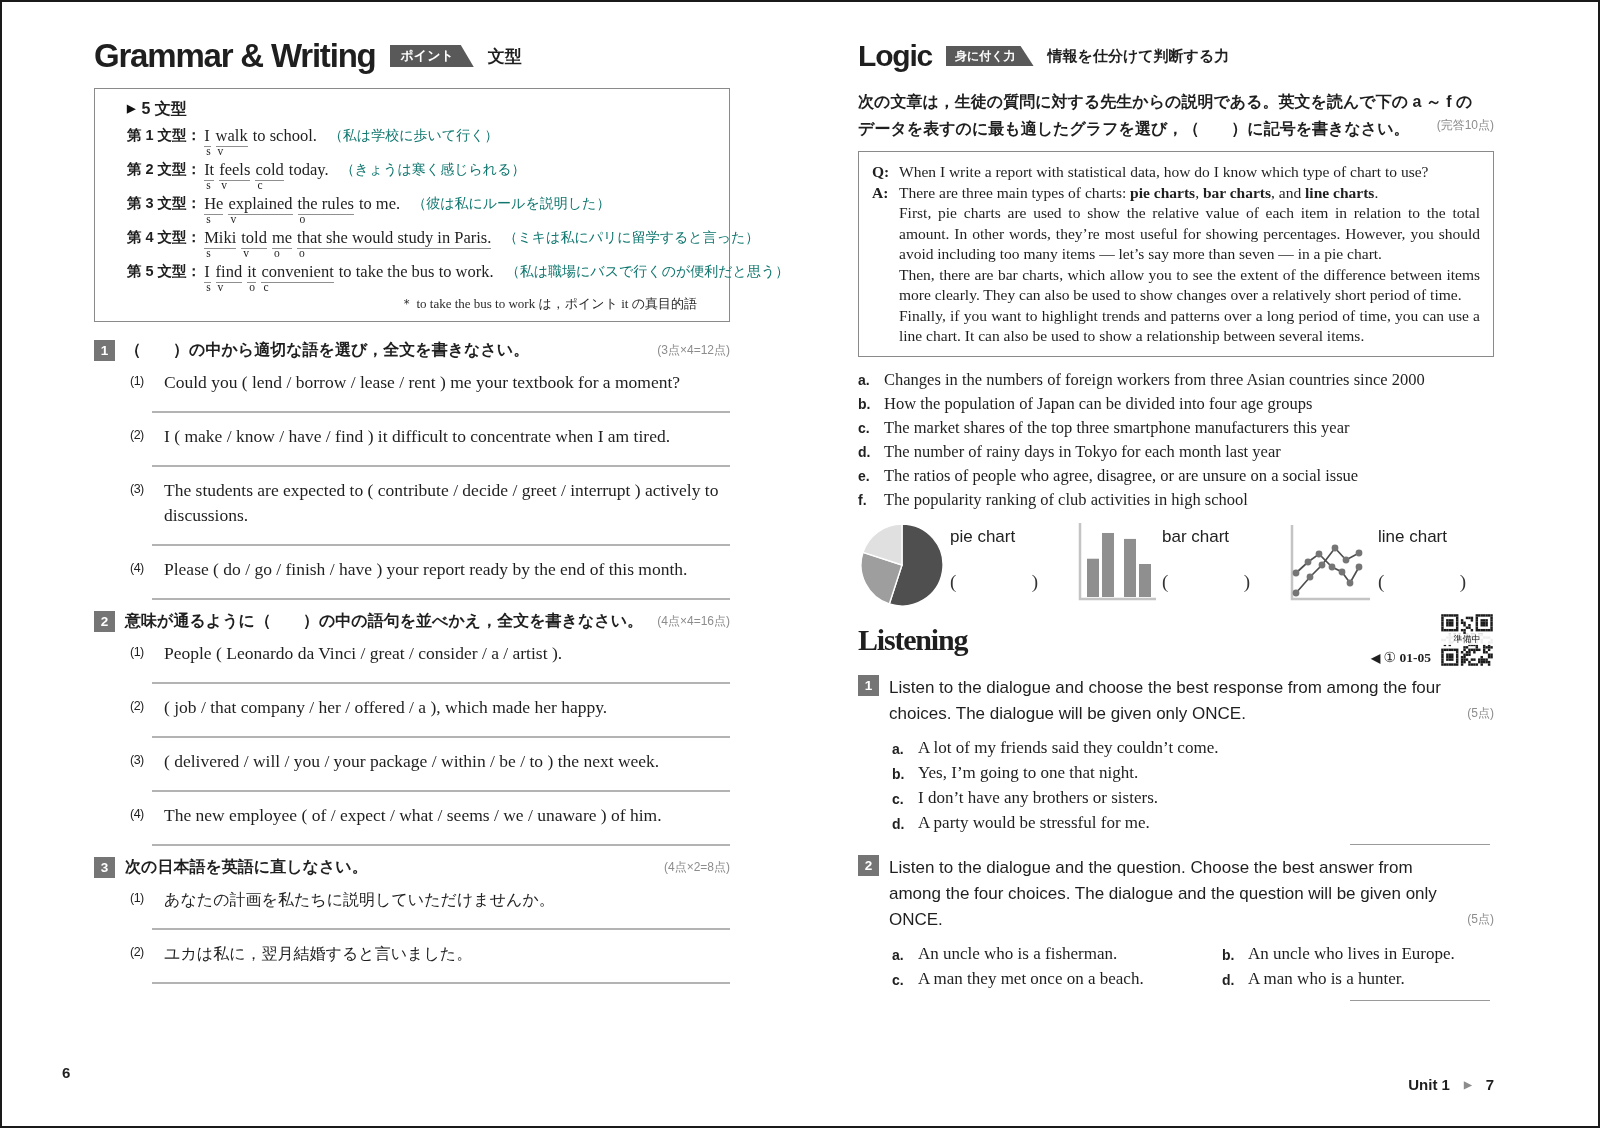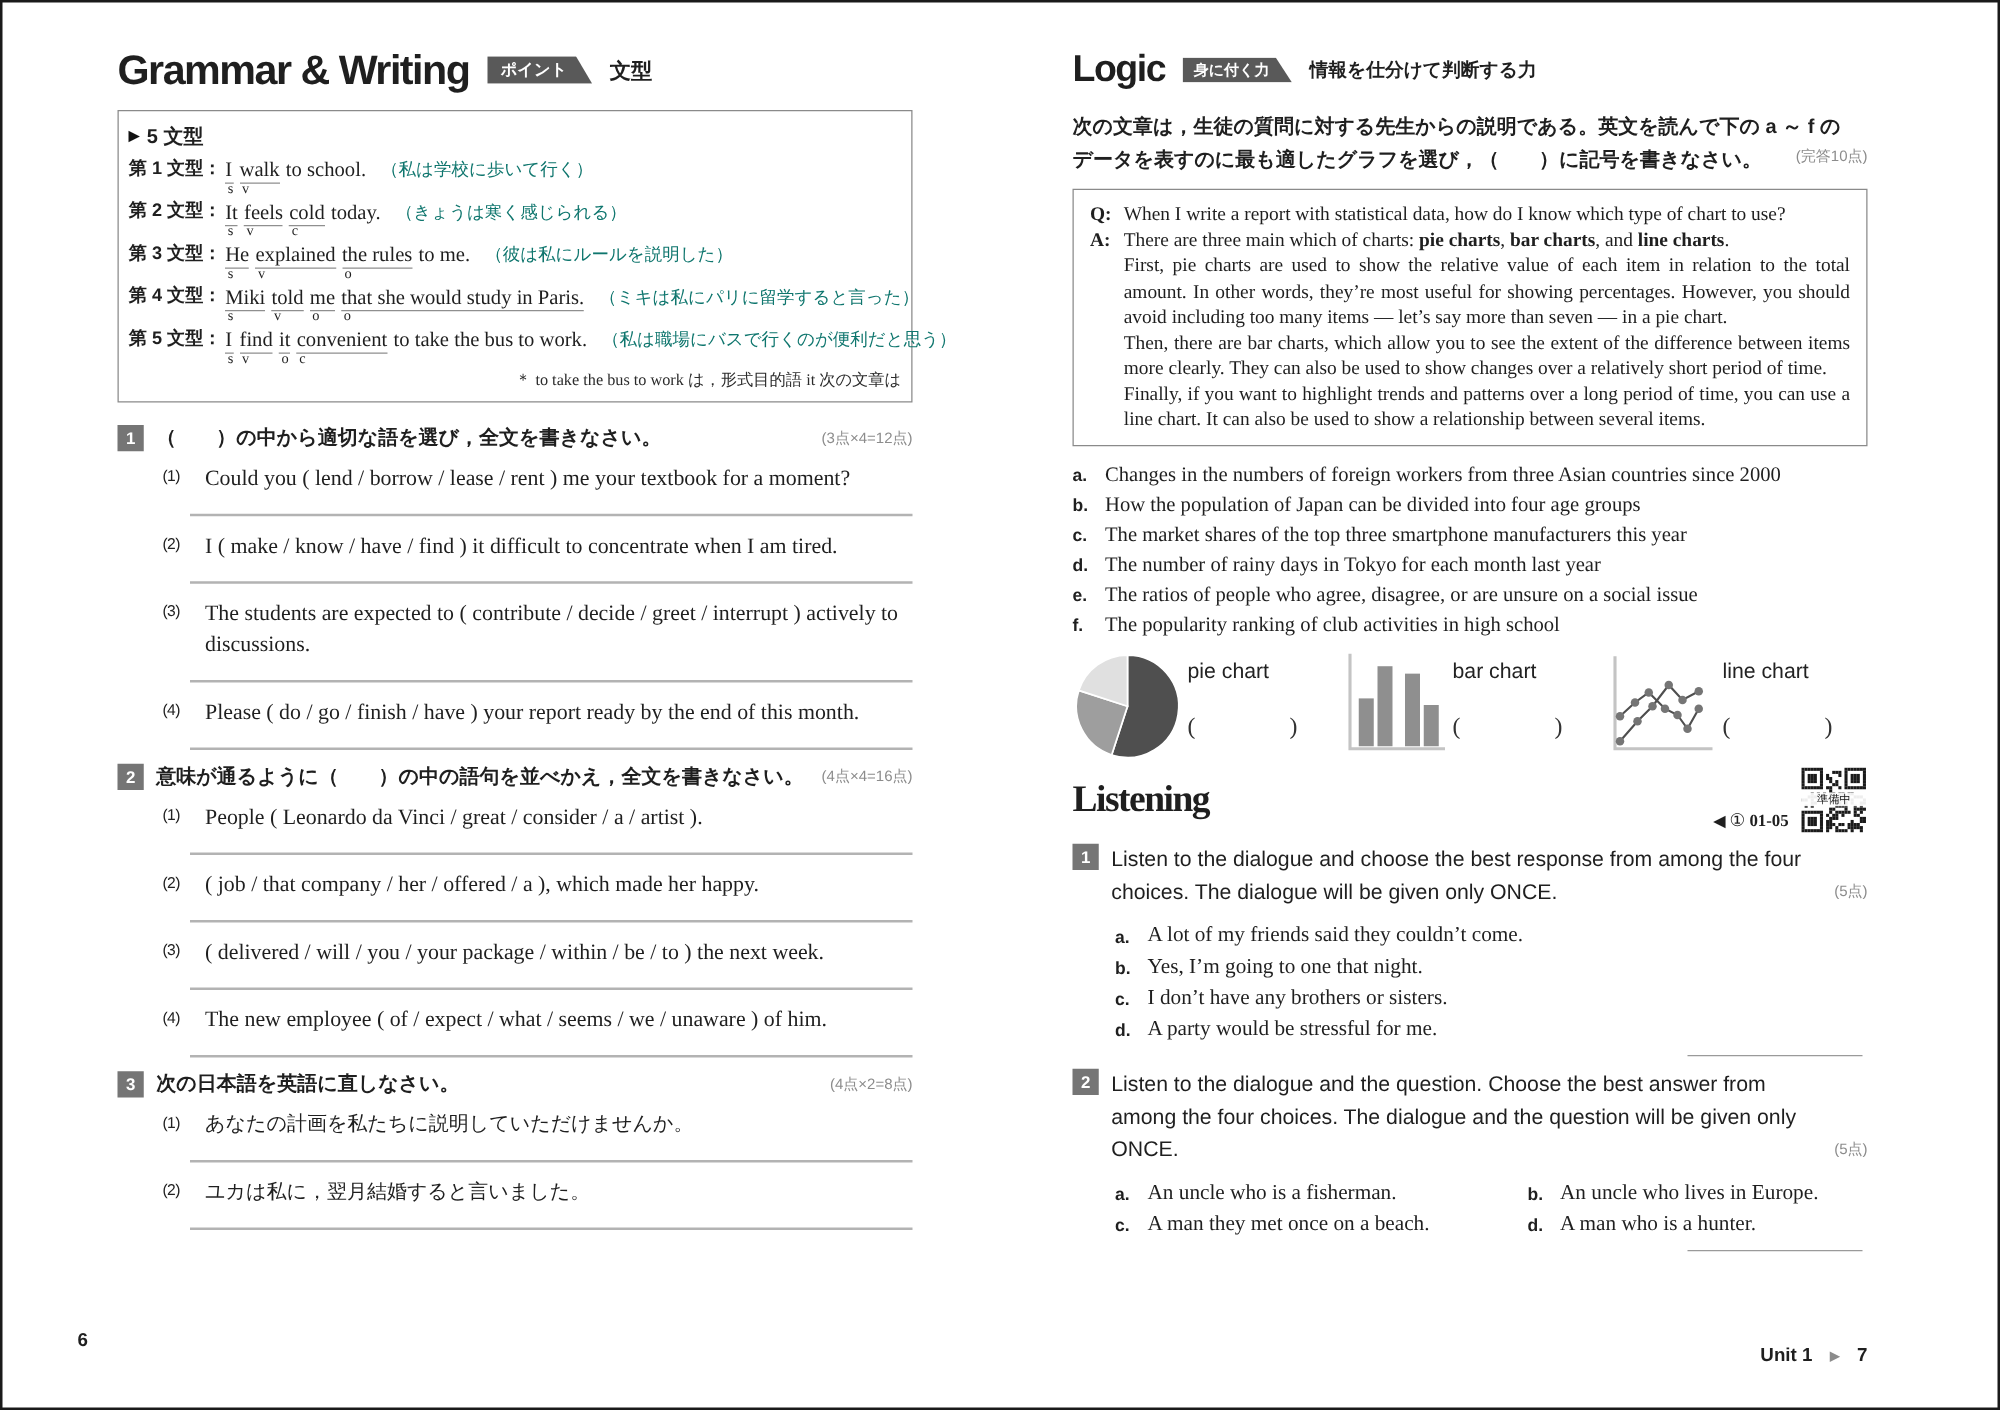--- a/index.html
+++ b/index.html
@@ -13,21 +13,21 @@
   .hrow{display:flex;align-items:center;gap:14px;margin-bottom:12px;}
   .h1{font-size:33px;font-weight:700;letter-spacing:-1.2px;margin:0;line-height:40px;}
   .h1.mid{font-size:30px;}
   .flag{background:#595959;color:#fff;font-weight:700;font-size:13px;line-height:14px;
         padding:4px 20px 4px 11px;clip-path:polygon(0 0,calc(100% - 13px) 0,100% 100%,0 100%);}
   .flag.small{font-size:12px;padding:3px 18px 3px 9px;}
   .topic{font-size:17px;font-weight:700;}
   .skill{font-size:15px;font-weight:700;}
 
   
-  .pbox{border:1.2px solid #8a8a8a;padding:10px 8px 8px;margin-bottom:18px;}
+  .pbox{border:1.2px solid #8a8a8a;padding:10px 32px 8px;margin-bottom:18px;}
   .pbox-title{font-weight:700;font-size:16px;margin-bottom:5px;}
   .tri{font-size:11px;margin-right:6px;vertical-align:2px;color:#111;}
   .p-row{margin:2px 0 3px;white-space:nowrap;}
   .p-label{font-weight:700;font-size:14.5px;margin-right:3px;display:inline-block;vertical-align:top;line-height:21px;}
   .p-seg{display:inline-block;vertical-align:top;margin-right:5px;font-family:"Liberation Serif",serif;font-size:16.5px;}
   .p-seg .w{display:block;line-height:21px;}
   .p-seg.marked .w{border-bottom:1px solid #8f8f8f;}
   .p-seg .mk{display:block;font-family:"Liberation Serif",serif;font-size:11.5px;line-height:9px;height:9px;padding-left:2px;}
   .p-ja{display:inline-block;vertical-align:top;margin-left:7px;font-size:14px;color:#0f766e;line-height:21px;}
   .pnote{text-align:right;font-size:13px;color:#2b2b2b;margin-top:1px;font-family:"Liberation Serif",serif;}
@@ -109,21 +109,21 @@
       <div class="pbox-title">
         <span class="tri">▶</span><span>5 文型</span>
       </div>
       <div id="pattern-rows">
           <div class="p-row"><span class="p-label">第 1 文型：</span><span class="p-seg marked"><span class="w">I</span><span class="mk">s</span></span><span class="p-seg marked"><span class="w">walk</span><span class="mk">v</span></span><span class="p-seg"><span class="w">to school.</span><span class="mk">&nbsp;</span></span><span class="p-ja">（私は学校に歩いて行く）</span></div>
           <div class="p-row"><span class="p-label">第 2 文型：</span><span class="p-seg marked"><span class="w">It</span><span class="mk">s</span></span><span class="p-seg marked"><span class="w">feels</span><span class="mk">v</span></span><span class="p-seg marked"><span class="w">cold</span><span class="mk">c</span></span><span class="p-seg"><span class="w">today.</span><span class="mk">&nbsp;</span></span><span class="p-ja">（きょうは寒く感じられる）</span></div>
           <div class="p-row"><span class="p-label">第 3 文型：</span><span class="p-seg marked"><span class="w">He</span><span class="mk">s</span></span><span class="p-seg marked"><span class="w">explained</span><span class="mk">v</span></span><span class="p-seg marked"><span class="w">the rules</span><span class="mk">o</span></span><span class="p-seg"><span class="w">to me.</span><span class="mk">&nbsp;</span></span><span class="p-ja">（彼は私にルールを説明した）</span></div>
           <div class="p-row"><span class="p-label">第 4 文型：</span><span class="p-seg marked"><span class="w">Miki</span><span class="mk">s</span></span><span class="p-seg marked"><span class="w">told</span><span class="mk">v</span></span><span class="p-seg marked"><span class="w">me</span><span class="mk">o</span></span><span class="p-seg marked"><span class="w">that she would study in Paris.</span><span class="mk">o</span></span><span class="p-ja">（ミキは私にパリに留学すると言った）</span></div>
           <div class="p-row"><span class="p-label">第 5 文型：</span><span class="p-seg marked"><span class="w">I</span><span class="mk">s</span></span><span class="p-seg marked"><span class="w">find</span><span class="mk">v</span></span><span class="p-seg marked"><span class="w">it</span><span class="mk">o</span></span><span class="p-seg marked"><span class="w">convenient</span><span class="mk">c</span></span><span class="p-seg"><span class="w">to take the bus to work.</span><span class="mk">&nbsp;</span></span><span class="p-ja">（私は職場にバスで行くのが便利だと思う）</span></div>
         </div>
-      <div class="pnote">＊ to take the bus to work は，形式目的語 it 次の文章は</div>
+      <div class="pnote">＊ to take the bus to work は，ポイント it の真目的語</div>
     </div>
 
     <div id="left-sections">
         <div class="sec">
           <div class="sec-head">
             <span class="numbox">1</span>
             <span class="sec-title">（　　）の中から適切な語を選び，全文を書きなさい。</span>
             <span class="points">(3点×4=12点)</span>
           </div>
           <div class="items">
@@ -235,21 +235,21 @@
     </div>
 
     <div class="qabox">
       <div class="qa-row">
         <span class="qa-label">Q:</span>
         <div class="qa-text">When I write a report with statistical data, how do I know which type of chart to use?</div>
       </div>
       <div class="qa-row">
         <span class="qa-label">A:</span>
         <div class="qa-text" id="qa-a">
-            <p><span>There are three main which of charts: </span><span class="b">pie charts</span><span>, </span><span class="b">bar charts</span><span>, and </span><span class="b">line charts</span><span>.</span></p>
+            <p><span>There are three main types of charts: </span><span class="b">pie charts</span><span>, </span><span class="b">bar charts</span><span>, and </span><span class="b">line charts</span><span>.</span></p>
             <p>First, pie charts are used to show the relative value of each item in relation to the total amount.  In other words, they’re most useful for showing percentages.  However, you should avoid including too many items — let’s say more than seven — in a pie chart.</p>
             <p>Then, there are bar charts, which allow you to see the extent of the difference between items more clearly.  They can also be used to show changes over a relatively short period of time.</p>
             <p>Finally, if you want to highlight trends and patterns over a long period of time, you can use a line chart.  It can also be used to show a relationship between several items.</p>
           </div>
       </div>
     </div>
 
     <div id="options">
         <div class="optrow">
           <span class="optkey">a.</span>

